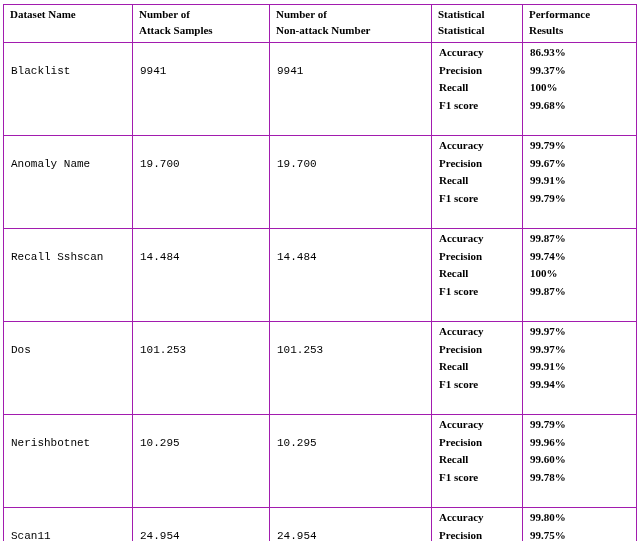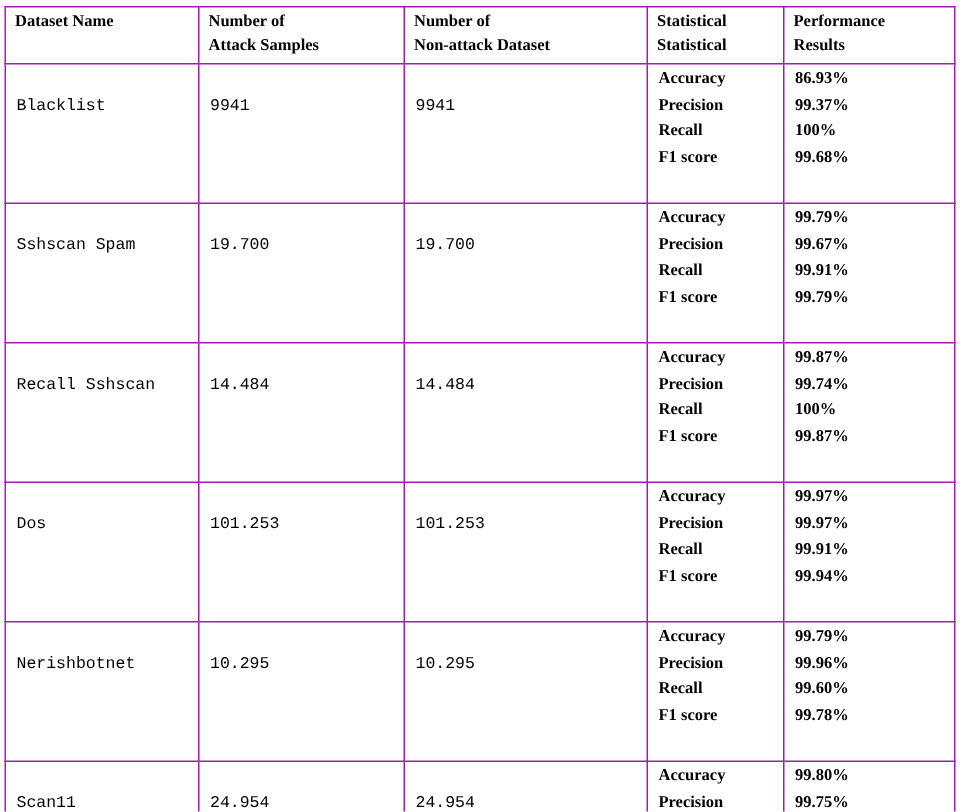--- a/index.html
+++ b/index.html
@@ -75,21 +75,21 @@
         <th>
           <div class="hline">Dataset Name</div>
           <div class="hline"></div>
         </th>
         <th>
           <div class="hline">Number of</div>
           <div class="hline">Attack Samples</div>
         </th>
         <th>
           <div class="hline">Number of</div>
-          <div class="hline">Non-attack Dataset</div>
+          <div class="hline">Non-attack Number</div>
         </th>
         <th>
           <div class="hline">Statistical</div>
           <div class="hline">Statistical</div>
         </th>
         <th>
           <div class="hline">Performance</div>
           <div class="hline">Results</div>
         </th>
       </tr>
@@ -106,21 +106,21 @@
             <div class="line">F1 score</div>
           </td>
           <td class="result-cell">
             <div class="line">86.93%</div>
             <div class="line">99.37%</div>
             <div class="line">100%</div>
             <div class="line">99.68%</div>
           </td>
         </tr>
         <tr>
-          <td class="name-cell">Sshscan Spam</td>
+          <td class="name-cell">Anomaly Name</td>
           <td class="num-cell">19.700</td>
           <td class="num-cell">19.700</td>
           <td class="metric-cell">
             <div class="line">Accuracy</div>
             <div class="line">Precision</div>
             <div class="line">Recall</div>
             <div class="line">F1 score</div>
           </td>
           <td class="result-cell">
             <div class="line">99.79%</div>

